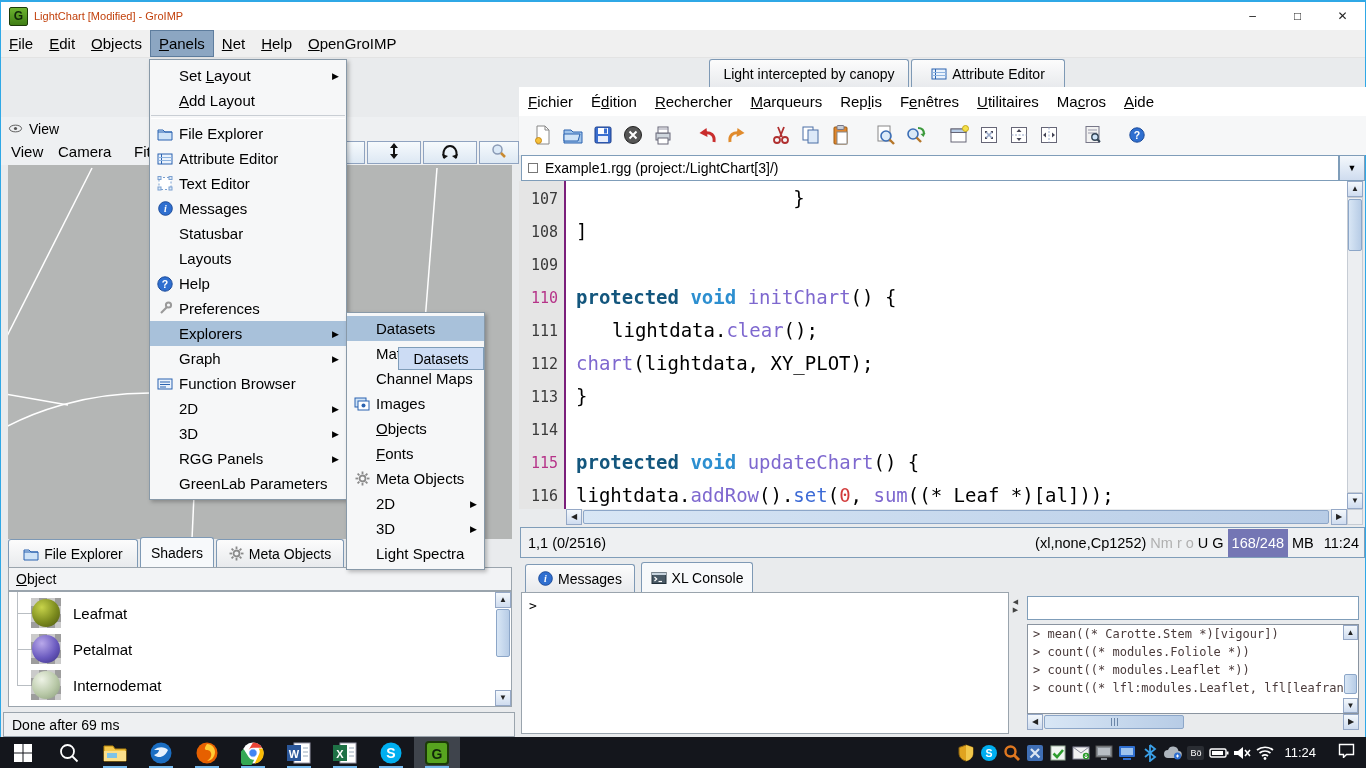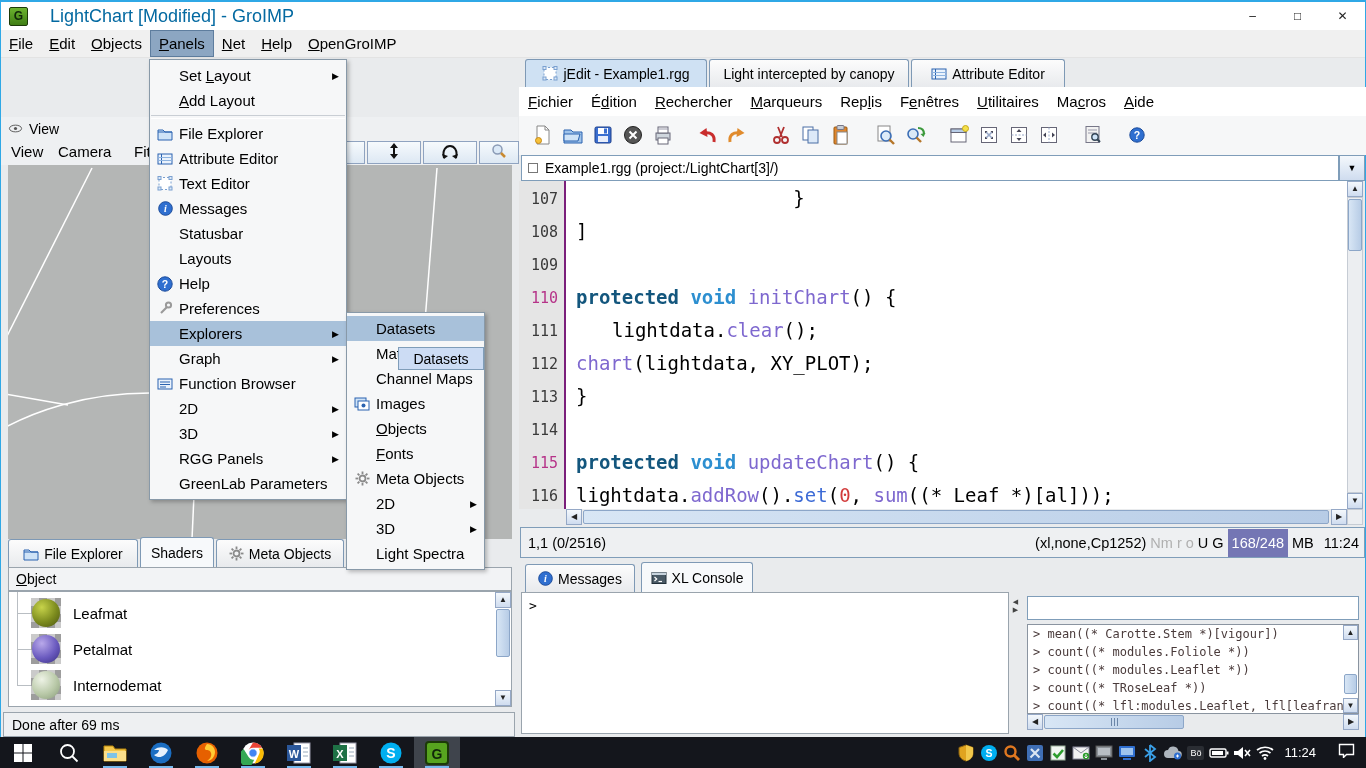--- a/index.html
+++ b/index.html
@@ -1,21 +1,21 @@
 <!DOCTYPE html>
 <html><head>
 <meta charset="utf-8">
 <style>
   html,body{margin:0;padding:0;background:#000;}
   #root{position:relative;width:1366px;height:768px;overflow:hidden;font-family:"Liberation Sans",sans-serif;background:#e7e9eb;}
   .abs{position:absolute;}
   
   #window{position:absolute;left:0;top:0;width:1366px;height:737px;border-top:2px solid #2fa8e6;box-sizing:border-box;background:#e9ebed;border-left:1px solid #2fa8e6;border-right:1px solid #2fa8e6;}
   #titlebar{position:absolute;left:0;top:0;width:100%;height:28px;background:#fff;display:flex;align-items:center;}
-  #title-text{font-size:18px;color:#0369a1;margin-left:22px;}
+  #title-text{font-size:11px;color:#c2410c;margin-left:6px;}
   .appicon{width:17px;height:17px;margin-left:8px;background:linear-gradient(#6cb32f,#3f7d14);border:1px solid #1c3a08;border-radius:2px;color:#10260a;font-weight:bold;font-size:12px;display:flex;align-items:center;justify-content:center;}
   #win-controls{margin-left:auto;display:flex;height:100%;}
   .win-btn{width:45px;height:100%;display:flex;align-items:center;justify-content:center;font-size:12px;color:#222;}
   
   #gmenubar{position:absolute;left:0;top:28px;width:100%;height:27px;background:#f0f0f0;display:flex;align-items:stretch;font-size:15px;border-bottom:1px solid #e3e3e3;}
   .gmenu-item{padding:0 8px;display:flex;align-items:center;color:#000;}
   .gmenu-item.sel{background:#8ca6c2;border:1px solid #5e7d9e;}
   
   #maintoolbar{position:absolute;left:0;top:55px;width:517px;height:60px;background:#edeff1;}
   .tb-big-btn{position:absolute;width:42px;height:42px;top:7px;border:1px solid #9aa0a6;border-radius:2px;background:#f1f3f5;display:flex;align-items:center;justify-content:center;}
@@ -426,21 +426,20 @@
     <div id="xl-console"><span>&gt;</span></div>
     <div id="console-splitter">
         <span>◀</span>
         <span>▶</span>
       </div>
     <div id="console-input"></div>
     <div id="console-history">
         <div class="hist-line">&gt; mean((* Carotte.Stem *)[vigour])</div>
         <div class="hist-line">&gt; count((* modules.Foliole *))</div>
         <div class="hist-line">&gt; count((* modules.Leaflet *))</div>
-        <div class="hist-line">&gt; count((* TRoseLeaf *))</div>
         <div class="hist-line">&gt; count((* lfl:modules.Leaflet, lfl[leafrank</div>
       </div>
 
     <div class="abs sb-btn" style="left:1342px;top:623px;width:15px;height:15px;">▲</div>
     <div class="abs sb-thumb" style="left:1343px;top:672px;width:13px;height:20px;"></div>
     <div class="abs sb-btn" style="left:1342px;top:696px;width:15px;height:15px;">▼</div>
     <div id="console-hscroll">
       <div class="abs sb-btn" style="left:0;top:0;width:16px;height:16px;">◀</div>
       <div class="abs sb-thumb" style="left:17px;top:1px;width:140px;height:14px;display:flex;align-items:center;justify-content:center;gap:2px;">
           <i style="width:1px;height:8px;background:#6b86a8;"></i>
@@ -650,32 +649,20 @@
           <span class="mi-icon">&nbsp;</span>
           <span class="mi-label">3D</span>
           <span class="mi-arrow">▶</span>
         </div>
         <div class="menu-item">
           <span class="mi-icon">&nbsp;</span>
           <span class="mi-label">Light Spectra</span>
         </div>
       </div>
     <div id="tooltip">Datasets</div>
-  <div class="tab active" style="left: 524px; top: 57px; width: 182px; height: 28px; background: rgb(207, 225, 243);">
-        <span style="display: flex;">
-          <svg width="16" height="15" viewBox="0 0 16 15">
-            <rect x="2" y="1.5" width="12" height="12" fill="#fff" stroke="#7aa0d0" stroke-dasharray="2 2"></rect>
-            <rect x="1" y="0.5" width="3" height="3" fill="#dce9f8" stroke="#7aa0d0"></rect>
-            <rect x="12" y="0.5" width="3" height="3" fill="#dce9f8" stroke="#7aa0d0"></rect>
-            <rect x="1" y="11" width="3" height="3" fill="#dce9f8" stroke="#7aa0d0"></rect>
-            <rect x="12" y="11" width="3" height="3" fill="#dce9f8" stroke="#7aa0d0"></rect>
-          </svg>
-        </span>
-        <span>jEdit - Example1.rgg</span>
-      </div>
       <div class="tab" style="left: 708px; top: 57px; width: 200px; height: 28px;">
         <span>Light intercepted by canopy</span>
       </div>
       <div class="tab" style="left: 910px; top: 57px; width: 154px; height: 28px;">
         <span style="display: flex;">
           <svg width="16" height="14" viewBox="0 0 16 14">
             <rect x="1" y="2" width="14" height="10" fill="#eaf2fc" stroke="#2b63b0"></rect>
             <line x1="4.5" y1="2" x2="4.5" y2="12" stroke="#2b63b0"></line>
             <line x1="1" y1="5.5" x2="15" y2="5.5" stroke="#8db3e0"></line>
             <line x1="1" y1="8.5" x2="15" y2="8.5" stroke="#8db3e0"></line>

